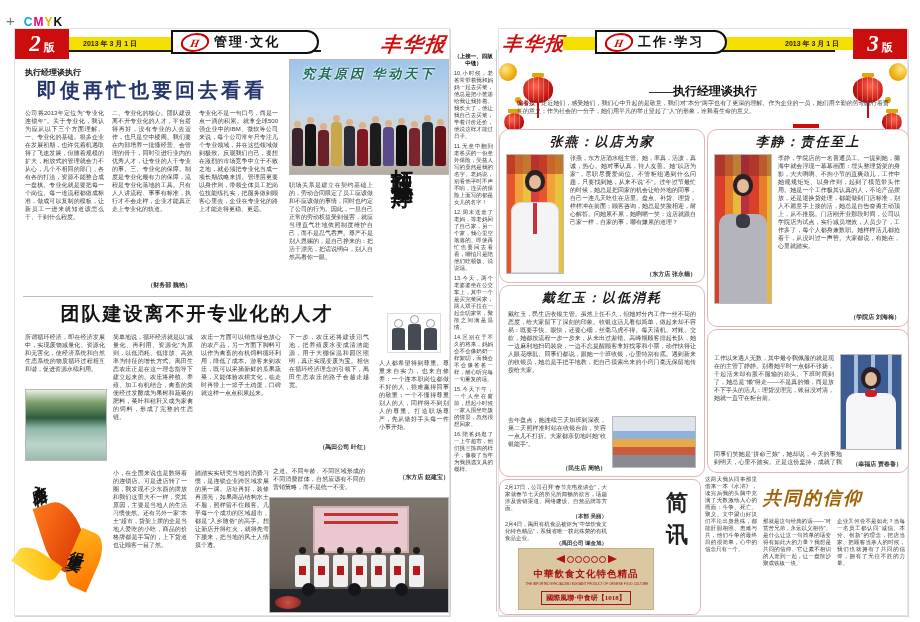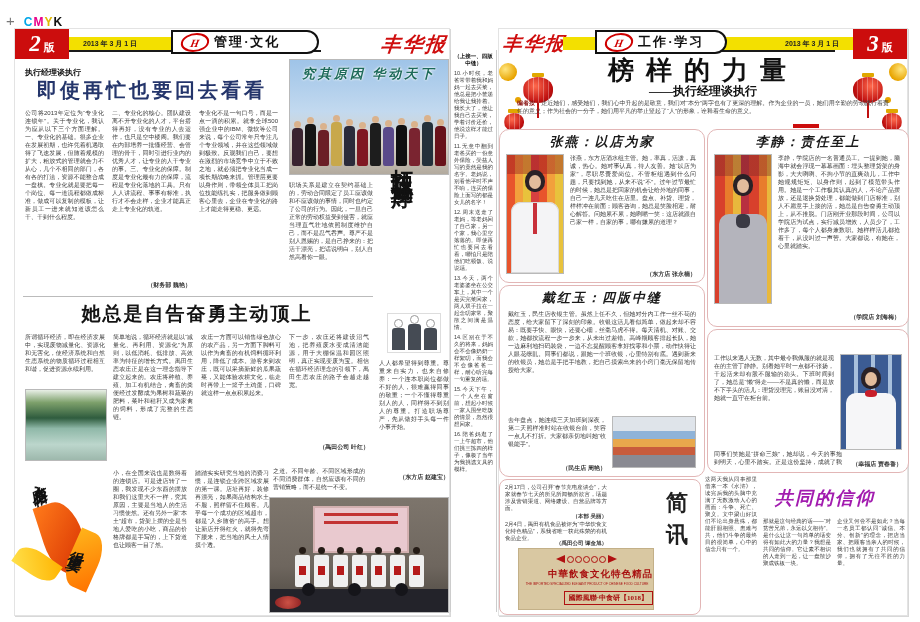--- a/index.html
+++ b/index.html
@@ -24,21 +24,21 @@
   
   .t6{font-size:6px;line-height:8px;text-align:justify;color:#3a3a3a;overflow:hidden;}
   .t5{font-size:5.5px;line-height:7px;text-align:justify;color:#3a3a3a;overflow:hidden;}
   .byline{font-size:6px;font-weight:bold;color:#333;text-align:right;white-space:nowrap;}
   .kicker{font-size:8px;font-weight:bold;color:#111;}
   .h-lead{font:bold 20px "Liberation Serif",serif;color:#24356b;letter-spacing:3px;text-align:center;white-space:nowrap;}
   .h-farm{font:bold 19px "Liberation Serif",serif;color:#131313;letter-spacing:2px;text-align:center;white-space:nowrap;}
   .h-main{font:bold 26px "Liberation Serif",serif;color:#101010;letter-spacing:12px;text-align:center;white-space:nowrap;}
   .h-sub{font:bold 12px "Liberation Serif",serif;color:#101010;text-align:center;white-space:nowrap;}
   .h-card{font:italic bold 13px "Liberation Serif",serif;color:#1a1a1a;text-align:center;letter-spacing:2px;white-space:nowrap;}
-  .h-faith{font:italic bold 18px "Liberation Serif",serif;color:#a21caf;letter-spacing:2px;white-space:nowrap;margin-left:12px;}
+  .h-faith{font:italic bold 18px "Liberation Serif",serif;color:#a16207;letter-spacing:2px;white-space:nowrap;}
   .vtitle{writing-mode:vertical-rl;font:bold 22px "Liberation Serif",serif;color:#111;letter-spacing:4px;}
   .bigchar{font:bold 22px "Liberation Serif",serif;color:#202020;}
   .note-label{font-weight:bold;color:#8b1515;}
   .redbar{background:#cc0d0d;}
   .hr{background:#bbb;}
   
   .pcard{position:absolute;border:1px solid #e2b6b6;border-radius:10px;background:#fff;}
   
   #gutter{position:absolute;left:450px;top:50px;width:47px;height:562px;border-left:1px solid #ccc;border-right:1px solid #ccc;padding:3px;box-sizing:border-box;background:#fff;overflow:hidden;}
   #gutter .ghead{font-size:5.5px;font-weight:bold;text-align:center;margin-bottom:3px;color:#111;}
@@ -92,21 +92,21 @@
   
   .lcluster{position:absolute;}
   .flower{position:absolute;width:18px;height:18px;border-radius:50%;background:radial-gradient(circle at 35% 35%,#ffe680,#e8a400 70%);top:2px;left:2px;box-shadow:10px 28px 0 -6px #e8a400;}
   .lan{position:absolute;background:repeating-linear-gradient(90deg,rgba(255,255,255,.28) 0 1px,rgba(0,0,0,0) 1px 5px),radial-gradient(circle at 40% 35%,#ff6a4d,#c01010 65%,#8a0808);border-radius:50%/46%;}
   .lan::before{content:"";position:absolute;top:-4px;left:50%;transform:translateX(-50%);width:12px;height:4px;background:#e0a800;border-radius:1px;}
   .lan::after{content:"";position:absolute;bottom:-15px;left:50%;transform:translateX(-50%);width:2px;height:15px;background:#c01010;}
   .lan.big{width:30px;height:26px;left:26px;top:16px;}
   .lan.small{width:20px;height:18px;left:7px;top:52px;}
   .mirror{transform:scaleX(-1);}
   
-  .cert{position:absolute;background:#d9c8a2;border:1px solid #c3b088;box-sizing:border-box;text-align:right;padding-top:3px;}
+  .cert{position:absolute;background:#d9c8a2;border:1px solid #c3b088;box-sizing:border-box;text-align:center;padding-top:3px;}
   .cert-emblem{display:flex;justify-content:center;align-items:center;gap:3px;height:14px;}
   .tri{width:0;height:0;border-top:4px solid transparent;border-bottom:4px solid transparent;}
   .tri.l{border-right:9px solid #b01010;}
   .tri.r{border-left:9px solid #b01010;}
   .ring{width:7px;height:7px;border:1.5px solid #b01010;border-radius:50%;box-sizing:border-box;margin:0 -1px;}
   .cert-main{font:bold 9.5px "Liberation Serif",serif;color:#a80f0f;letter-spacing:1px;white-space:nowrap;margin-top:2px;}
   .cert-sub{font-size:3.5px;color:#a80f0f;transform:scale(.9);white-space:nowrap;margin-top:1px;}
   .cert-foot{display:inline-block;font:bold 7px "Liberation Serif",serif;color:#a80f0f;border:1px solid #b01010;padding:1px 4px;margin-top:3px;white-space:nowrap;}
   
   .regmark{position:absolute;left:6px;top:12px;font-weight:bold;font-size:12px;letter-spacing:1px;}
@@ -167,21 +167,21 @@
   <div class="abs vtitle" style="left:372px;top:122px;height:156px;">打造职场尊严</div>
   <div class="cartoon" style="left:372px;top:284px;width:54px;height:40px;">
     <span class="man"></span>
       <span class="man mid"></span>
       <span class="man"></span>
   </div>
   <div class="abs t6" style="left:364px;top:330px;width:70px;height:102px;">人人都希望得到尊重。尊重来自实力，也来自修养：一个连本职岗位都做不好的人，很难赢得同事的敬重；一个不懂得尊重别人的人，同样得不到别人的尊重。打造职场尊严，先从做好手头每一件小事开始。</div>
 
   <div class="abs hr" style="left:8px;top:267px;width:350px;height:1px;"></div>
 
-  <div class="abs h-farm" style="left:8px;top:272px;width:348px;">她总是自告奋勇主动顶上</div>
+  <div class="abs h-farm" style="left:8px;top:272px;width:348px;">团队建设离不开专业化的人才</div>
   <div class="abs t6" style="left:10px;top:304px;width:80px;height:52px;">所谓循环经济，即在经济发展中，实现废物减量化、资源化和无害化，使经济系统和自然生态系统的物质循环过程相互和谐，促进资源永续利用。</div>
   <div class="photo photo-scene" style="left:10px;top:360px;width:82px;height:72px;"></div>
   <div class="abs t6" style="left:98px;top:304px;width:80px;height:128px;">简单地说，循环经济就是以“减量化、再利用、资源化”为原则，以低消耗、低排放、高效率为特征的增长方式。禹田生态农庄正是在这一理念指导下建立起来的。农庄将种植、养殖、加工有机结合，禽畜的粪便经过发酵成为果树和蔬菜的肥料，菜叶和秸秆又成为家禽的饲料，形成了完整的生态链。</div>
   <div class="abs t6" style="left:186px;top:304px;width:80px;height:128px;">农庄一方面可以销售绿色放心的农产品，另一方面下脚料可以作为禽畜的有机饲料循环利用，降低了成本。游客来到农庄，既可以采摘新鲜的瓜果蔬菜，又能体验农耕文化，临走时再带上一篮子土鸡蛋，口碑就这样一点点积累起来。</div>
   <div class="abs t6" style="left:274px;top:304px;width:80px;height:106px;">下一步，农庄还将建设沼气池，把养殖废水变成清洁能源，用于大棚保温和园区照明，真正实现变废为宝。相信在循环经济理念的引领下，禹田生态农庄的路子会越走越宽。</div>
   <div class="abs byline" style="left:274px;top:414px;width:80px;">（禹田公司 叶红）</div>
 
   <div class="abs" style="left:0;top:446px;width:100px;height:138px;">
     <span class="leaf" style="width:40px;height:74px;background:linear-gradient(135deg,#ff7a1a,#d42c00);transform:rotate(-18deg);left:28px;top:26px;"></span>
     <span class="leaf" style="width:30px;height:58px;background:linear-gradient(135deg,#ffb41a,#ff7300);transform:rotate(24deg);left:54px;top:56px;"></span>
@@ -247,21 +247,20 @@
   <div class="lcluster" style="left:-2px;top:32px;width:64px;height:90px;">
     <span class="flower"></span>
       <span class="lan big"></span>
       <span class="lan small"></span>
   </div>
   <div class="lcluster mirror" style="left:346px;top:32px;width:64px;height:90px;">
     <span class="flower"></span>
       <span class="lan big"></span>
       <span class="lan small"></span>
   </div>
-  <div class="abs h-main" style="left:64px;top:24px;width:280px;">榜样的力量</div>
   <div class="abs h-sub" style="left:64px;top:54px;width:280px;">——执行经理谈执行</div>
   <div class="abs note" style="left:18px;top:70px;width:372px;height:24px;">
     <span class="note-label">编者按：</span><span>走近她们，感受她们，我们心中升起的是敬意，我们对“本分”两字也有了更深的理解。作为企业的一员，她们用辛勤的劳动践行着责任的意义；作为社会的一分子，她们用平凡的举止竖起了“人”的形象，诠释着生命的意义。</span>
   </div>
   <div class="abs redbar" style="left:294px;top:95px;width:26px;height:4px;"></div>
 
   <div class="pcard" style="left:208px;top:100px;width:200px;height:196px;">
     <div class="abs h-card" style="left:0;top:3px;width:100%;">李静：责任至上</div>
     <div class="photo photo-person photo-li" style="left:6px;top:24px;width:58px;height:150px;">
       <span class="head"></span>
@@ -277,21 +276,21 @@
     <div class="photo photo-person photo-zhang" style="left:6px;top:24px;width:58px;height:120px;">
       <span class="head"></span>
         <span class="torso"></span>
         <span class="collar"></span>
     </div>
     <div class="abs t6" style="left:70px;top:24px;width:126px;height:116px;">张燕，东方店酒水组主管。她，率真，活泼，真诚，热心。她对事认真，待人友善。她“以店为家”，尽职尽责爱岗位。不管柜组遇到什么问题，只要找到她，从来不说“不”。过年过节最忙的时候，她总是把回家的机会让给外地的同事，自己一连几天吃住在店里。盘点、补货、理货，样样冲在前面；顾客咨询，她总是笑脸相迎，耐心解答。问她累不累，她咧嘴一笑：这店就跟自己家一样，自家的事，哪有嫌累的道理？</div>
     <div class="abs byline" style="right:8px;bottom:3px;">（东方店 张永楠）</div>
   </div>
 
   <div class="pcard" style="left:0;top:256px;width:204px;height:190px;">
-    <div class="abs h-card" style="left:0;top:3px;width:100%;">戴红玉：四版中缝</div>
+    <div class="abs h-card" style="left:0;top:3px;width:100%;">戴红玉：以低消耗</div>
     <div class="abs t6" style="left:8px;top:24px;width:188px;height:104px;">戴红玉，民生店收银主管。虽然上任不久，但她对分内工作一丝不苟的态度，给大家留下了深刻的印象。收银这活儿看似简单，做起来却不容易：既要手快、眼快，还要心细，丝毫马虎不得。每天清机、对账、交款，她都按流程一步一步来，从未出过差错。高峰期顾客排起长队，她一边麻利地扫码装袋，一边不忘提醒顾客拿好找零和小票，动作快得让人眼花缭乱。同事们都说，跟她一个班收银，心里特别有底。遇到新来的收银员，她总是手把手地教，把自己摸索出来的小窍门毫无保留地传授给大家。</div>
     <div class="abs t6" style="left:8px;top:130px;width:98px;height:42px;">去年盘点，她连续三天加班到深夜，第二天照样准时站在收银台前，笑容一点儿不打折。大家都亲切地叫她“收银能手”。</div>
     <div class="photo photo-dai" style="left:112px;top:130px;width:84px;height:52px;"></div>
     <div class="abs byline" style="left:8px;bottom:3px;width:98px;">（民生店 周艳）</div>
   </div>
 
   <div class="pcard" style="left:208px;top:300px;width:200px;height:142px;">
     <div class="abs t6" style="left:6px;top:24px;width:120px;height:94px;">工作以来遇人无数，其中最令我佩服的就是现在的主管丁静静。别看她平时一点都不张扬，干起活来却有股不服输的劲头。下班时间到了，她总是“懒”得走——不是真的懒，而是放不下手头的活儿：理货没理完，账目没对清，她就一直守在柜台前。</div>
     <div class="photo photo-person photo-ding" style="left:132px;top:24px;width:62px;height:96px;">
       <span class="head"></span>

